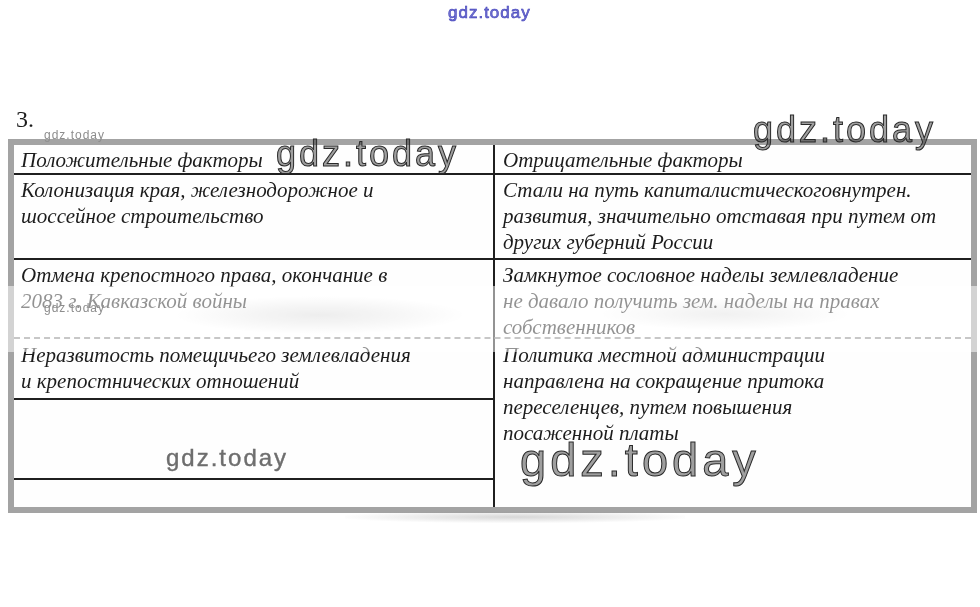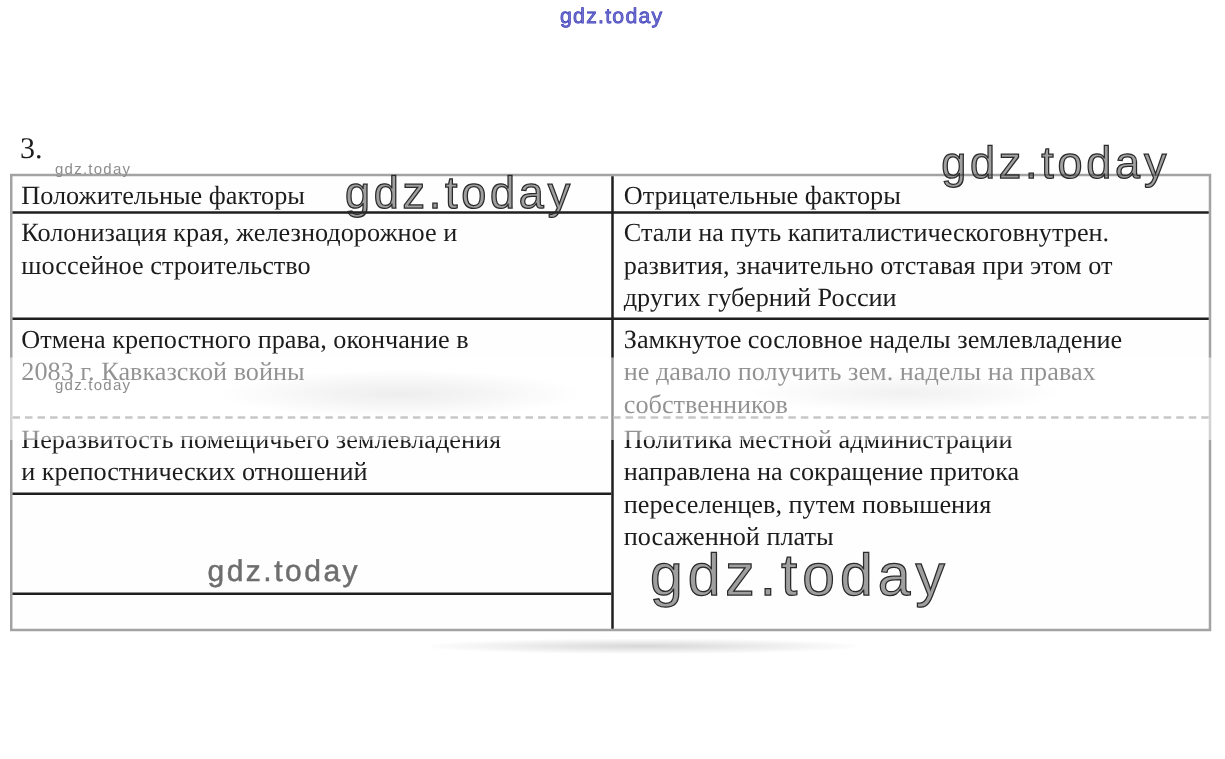--- a/index.html
+++ b/index.html
@@ -18,23 +18,24 @@
     left: 16px; top: 106px;
     font-size: 24px;
     color: #1c1c1c;
   }
 
   
   .ftable {
     position: absolute;
     left: 8px; top: 139px;
     width: 957px; height: 362px;
-    border: 2px solid #a3a3a3;
+    border: 6px solid #a3a3a3;
     background: #fefefe;
     z-index: 1;
+    font-style: italic;
   }
   .vline {
     position: absolute;
     top: 0; bottom: 0;
     left: 479px; width: 2px;
     background: #1f1f1f;
   }
   .hline {
     position: absolute;
     left: 0; height: 0;
@@ -137,21 +138,21 @@
     <div class="hline full dashed" style="top:192px"></div>
     <div class="hline lefthalf" style="top:253px"></div>
     <div class="hline lefthalf" style="top:333px"></div>
 
     <div class="cell hdr colL" style="top:2px">Положительные факторы</div>
     <div class="cell colL" style="top:32px">Колонизация края, железнодорожное и
 шоссейное строительство</div>
 
     <div class="cell hdr colR" style="top:2px">Отрицательные факторы</div>
     <div class="cell colR" style="top:32px">Стали на путь капиталистическоговнутрен.
-развития, значительно отставая при этом от
+развития, значительно отставая при путем от
 других губерний России</div>
 
     <div class="cell colL" style="top:117px">Отмена крепостного права, окончание в
 2083 г. Кавказской войны</div>
     <div class="cell colR" style="top:117px">Замкнутое сословное наделы землевладение
 не давало получить зем. наделы на правах
 собственников</div>
 
     <div class="cell colL" style="top:197px">Неразвитость помещичьего землевладения
 и крепостнических отношений</div>

